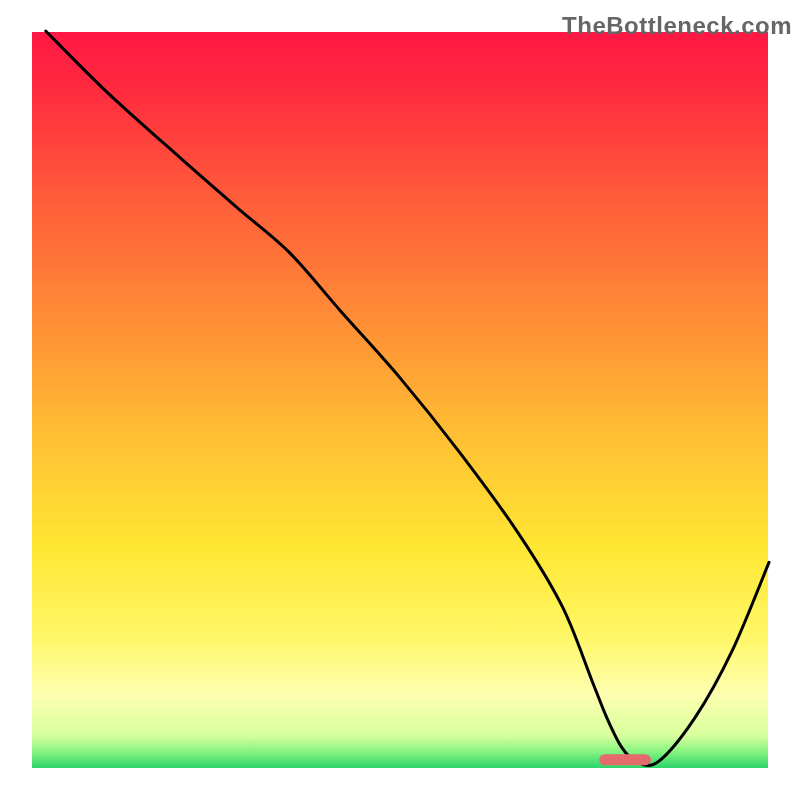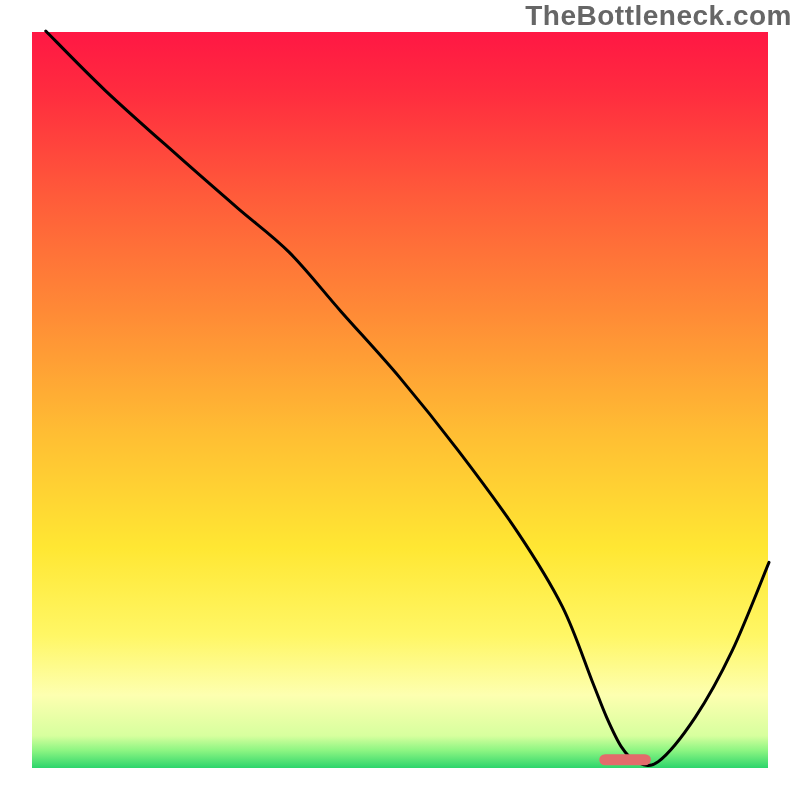--- a/index.html
+++ b/index.html
@@ -10,25 +10,25 @@
     background: #ffffff;
     overflow: hidden;
   }
   .chart-container {
     position: relative;
     width: 800px;
     height: 800px;
   }
   .watermark {
     position: absolute;
-    top: 0;
+    top: 12px;
     right: 8px;
     font-family: Arial, Helvetica, sans-serif;
     font-weight: 700;
-    font-size: 28px;
+    font-size: 24px;
     color: #666666;
     letter-spacing: 0.5px;
     z-index: 10;
   }
   svg.plot {
     position: absolute;
     inset: 0;
     width: 800px;
     height: 800px;
   }

